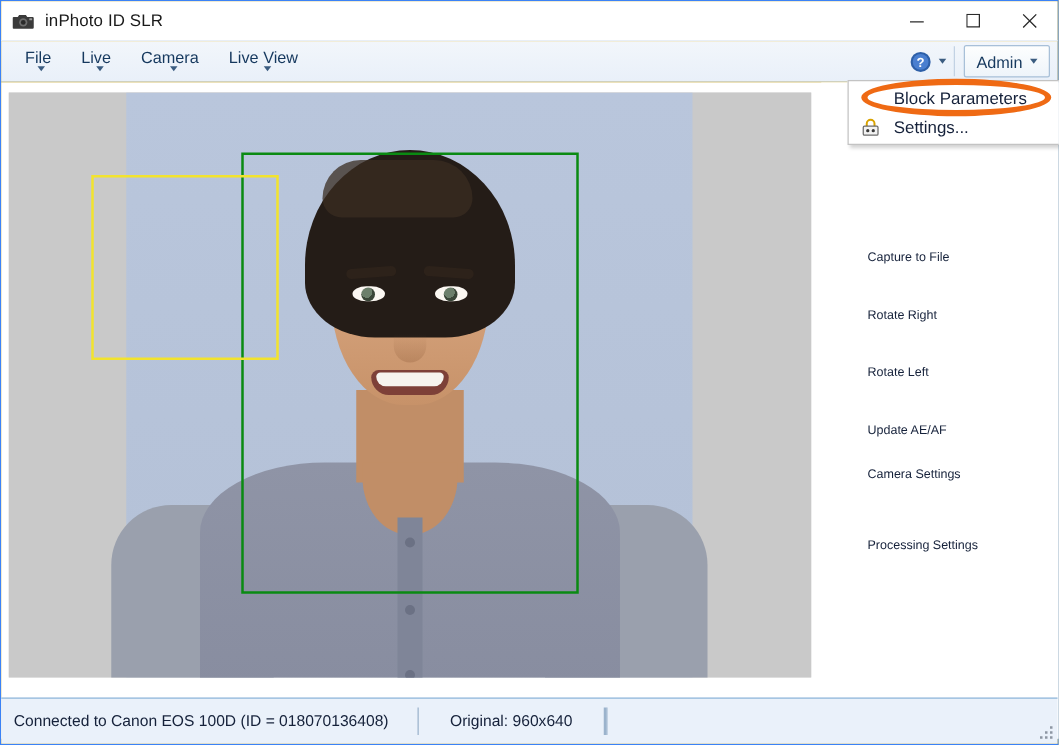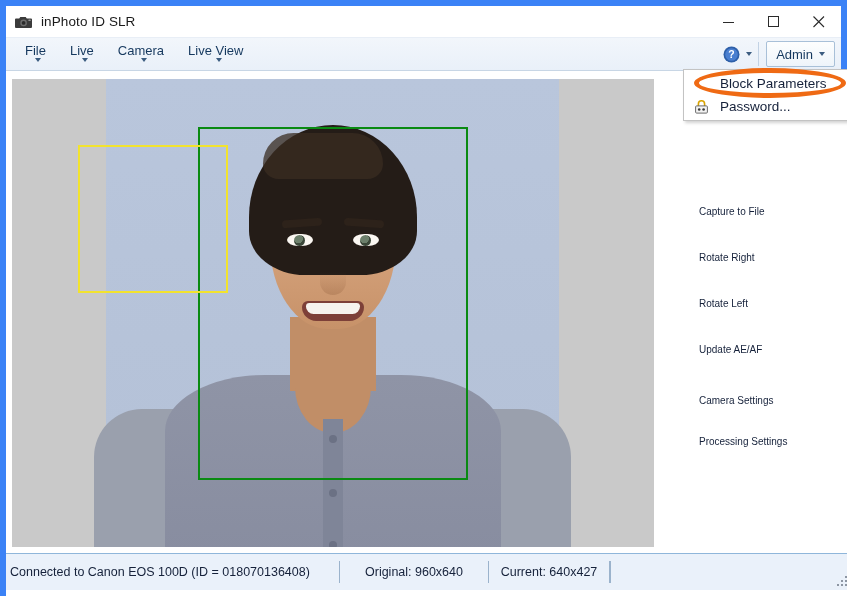--- a/index.html
+++ b/index.html
@@ -13,21 +13,21 @@
     overflow: hidden;
     font-family: "Liberation Sans", sans-serif;
     -webkit-font-smoothing: antialiased;
   }
 
   #app-window {
     position: relative;
     width: 847px;
     height: 596px;
     box-sizing: border-box;
-    border: 6px solid #3b82f6;
+    border: 1px solid #3b82f6;
     background: #eab308;
   }
 
   
   #title-bar {
     position: relative;
     height: 31px;
     background: #ffffff;
     display: flex;
     align-items: center;
@@ -406,21 +406,21 @@
     color: #15213a;
     box-sizing: border-box;
     white-space: nowrap;
   }
   .status-sep {
     width: 1px;
     height: 22px;
     background: #9bb3cc;
     flex: 0 0 auto;
   }
-  #status-connected { width: 333px; justify-content: flex-start; padding-left: 4px; }
+  #status-connected { width: 333px; justify-content: flex-start; padding-left: 10px; }
   #status-original  { width: 148px; }
   #status-current   { width: 120px; }
   #status-scale     { width: 106px; }
   #status-battery   { width: 134px; }
 
   #resize-grip {
     position: absolute;
     right: 3px;
     bottom: 3px;
     width: 13px;
@@ -539,21 +539,21 @@
       </div>
       <div class="command-item" style="top:181px">
         <span>Rotate Right</span>
       </div>
       <div class="command-item" style="top:227px">
         <span>Rotate Left</span>
       </div>
       <div class="command-item" style="top:273px">
         <span>Update AE/AF</span>
       </div>
-      <div class="command-item" style="top:324px">
+      <div class="command-item" style="top:308px">
         <span>Camera Settings</span>
       </div>
       <div class="command-item" style="top:365px">
         <span>Processing Settings</span>
       </div>
     </div>
   </div>
 
   <div id="admin-dropdown">
     <div class="dd-item">
@@ -561,32 +561,31 @@
     </div>
     <div class="dd-item">
       <span class="dd-icon">
         <svg width="17" height="17" viewBox="0 0 17 17">
           <path d="M5.4 7.6V5.4a3.1 3.1 0 0 1 6.2 0v2.2" fill="none" stroke="#d9a300" stroke-width="1.6"></path>
           <rect x="2.6" y="7.4" width="11.8" height="7.2" rx="1" fill="#f2f2f2" stroke="#6b6b6b" stroke-width="1"></rect>
           <circle cx="6.2" cy="11" r="1.3" fill="#3a3a3a"></circle>
           <circle cx="10.6" cy="11" r="1.3" fill="#3a3a3a"></circle>
         </svg>
       </span>
-      <span>Password...</span>
+      <span>Settings...</span>
     </div>
   </div>
 
   <div id="annotation-ellipse"></div>
 
   <div id="status-bar">
     <div class="status-cell" id="status-connected">Connected to Canon EOS 100D (ID = 018070136408)</div>
     <div class="status-sep"></div>
     <div class="status-cell" id="status-original">Original: 960x640</div>
     <div class="status-sep"></div>
-    <div class="status-cell" id="status-current">Current: 640x427</div>
     <div class="status-sep"></div>
     <div class="status-sep"></div>
 
     <div id="resize-grip">
       <i style="left:10px; top:2px;"></i>
       <i style="left:6px;  top:6px;"></i>
       <i style="left:10px; top:6px;"></i>
       <i style="left:2px;  top:10px;"></i>
       <i style="left:6px;  top:10px;"></i>
       <i style="left:10px; top:10px;"></i>

